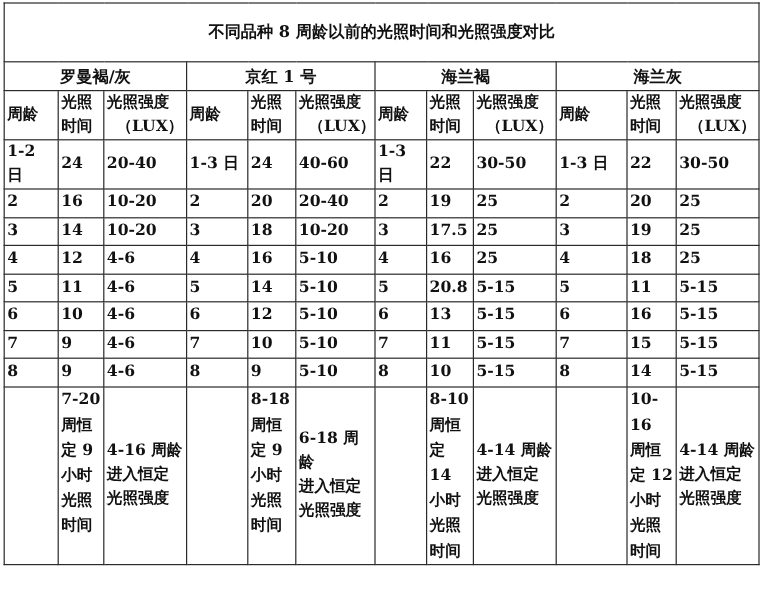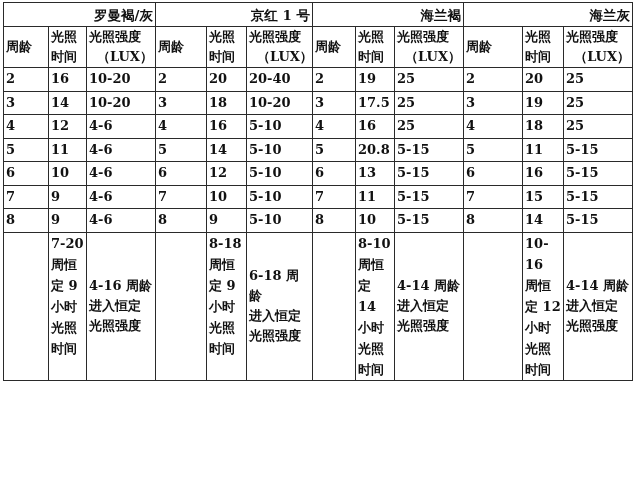--- a/index.html
+++ b/index.html
@@ -2,46 +2,49 @@
 <html><head>
 <meta charset="utf-8">
 <style>
   html, body { margin:0; padding:0; background:#ffffff; }
   body { width:635px; height:500px; position:relative; overflow:hidden;
          font-family: "DejaVu Serif", "Liberation Serif", serif; color:#111; }
   table.main { position:absolute; left:3px; top:2px; width:629px; border-collapse:collapse;
                table-layout:fixed; font-size:13px; font-weight:bold; }
   table.main td { border:1.5px solid #2a2a2a; padding:0 2px; vertical-align:middle; line-height:20px; overflow:hidden; }
   .title-row td { height:48px; text-align:center; font-size:13.5px; padding-left:8px; }
-  .variety-row td { height:23px; text-align:right; font-size:13.5px; }
+  .variety-row td { height:23px; text-align:center; font-size:13.5px; }
   .header-row td { height:40px; }
   .data-row td { height:22.5px; }
   .note-row td { height:125px; vertical-align:middle; }
   .note-row td.narrow { vertical-align:top; padding-top:0; line-height:21px; }
-  .lux { display:block; padding-left:8px;text-align:center; }
+  .lux { display:block; padding-left:8px; }
 </style>
 </head>
 <body>
 
 <table class="main">
   <colgroup>
     <col style="width:45px">
       <col style="width:38px">
       <col style="width:69px">
     <col style="width:51px">
       <col style="width:40px">
       <col style="width:66px">
     <col style="width:43px">
       <col style="width:39px">
       <col style="width:69px">
     <col style="width:59px">
       <col style="width:41px">
       <col style="width:69px">
   </colgroup>
   <tbody id="tbody">
+    <tr class="title-row">
+      <td colspan="12">不同品种 8 周龄以前的光照时间和光照强度对比</td>
+    </tr>
   <tr class="variety-row">
         <td colspan="3">罗曼褐/灰</td>
         <td colspan="3">京红 1 号</td>
         <td colspan="3">海兰褐</td>
         <td colspan="3">海兰灰</td>
       </tr>
       <tr class="header-row">
         <td>周龄</td>
         <td>
           <div>光照</div>
@@ -73,20 +76,34 @@
         <td>
           <div>光照</div>
           <div>时间</div>
         </td>
         <td>
           <div>光照强度</div>
           <div class="lux">（LUX）</div>
         </td>
       </tr>
       <tr class="data-row">
+        <td>1-2 日</td>
+        <td>24</td>
+        <td>20-40</td>
+        <td>1-3 日</td>
+        <td>24</td>
+        <td>40-60</td>
+        <td>1-3 日</td>
+        <td>22</td>
+        <td>30-50</td>
+        <td>1-3 日</td>
+        <td>22</td>
+        <td>30-50</td>
+      </tr>
+      <tr class="data-row">
         <td>2</td>
         <td>16</td>
         <td>10-20</td>
         <td>2</td>
         <td>20</td>
         <td>20-40</td>
         <td>2</td>
         <td>19</td>
         <td>25</td>
         <td>2</td>

